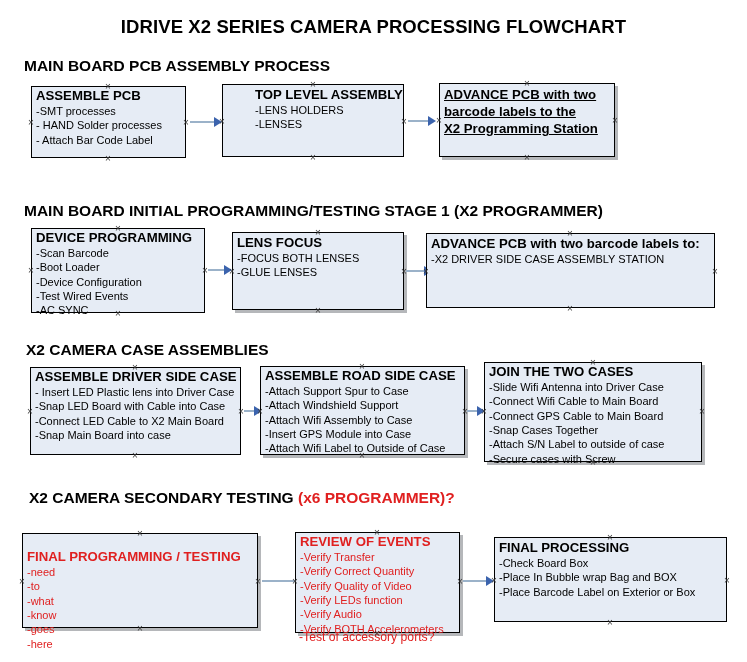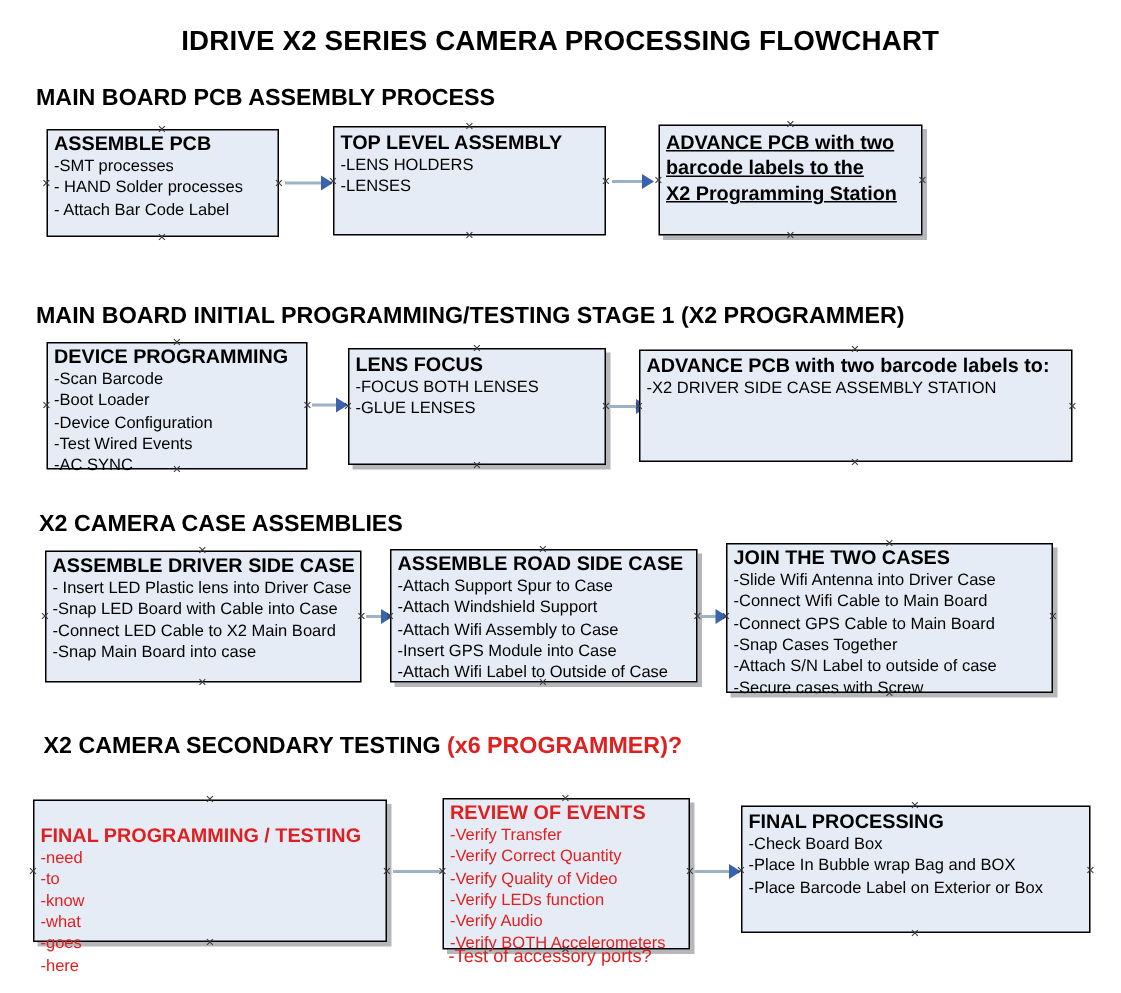--- a/index.html
+++ b/index.html
@@ -137,21 +137,21 @@
   </div>
   <div class="handle" style="left:108px; top:86px;"></div>
   <div class="handle" style="left:108px; top:158px;"></div>
   <div class="handle" style="left:31px; top:122px;"></div>
   <div class="handle" style="left:186px; top:122px;"></div>
 
   <div class="conn" style="left:190px; top:121px; width:28px;"></div>
   <div class="conn-head" style="left:214px; top:117px;"></div>
 
   <div class="node" style="left:222px; top:84px; width:182px; height:73px;">
-    <div class="node-inner" style="top:2px;">
+    <div class="node-inner" style="top:2px;margin-left:28px;">
       <div class="node-title">TOP LEVEL ASSEMBLY</div>
       <div class="node-line">-LENS HOLDERS</div>
       <div class="node-line">-LENSES</div>
     </div>
   </div>
   <div class="handle" style="left:313px; top:84px;"></div>
   <div class="handle" style="left:313px; top:157px;"></div>
   <div class="handle" style="left:222px; top:121px;"></div>
   <div class="handle" style="left:404px; top:121px;"></div>
 
@@ -275,22 +275,22 @@
 
   <div class="section-header" style="left:29px; top:489px;">
     <span>X2 CAMERA SECONDARY TESTING </span><span class="red-suffix">(x6 PROGRAMMER)?</span>
   </div>
 
   <div class="node shadowed" style="left:22px; top:533px; width:236px; height:95px;">
     <div class="node-inner" style="top:15px;">
       <div class="node-title red">FINAL PROGRAMMING / TESTING</div>
       <div class="node-line red">-need</div>
       <div class="node-line red">-to</div>
+      <div class="node-line red">-what</div>
       <div class="node-line red">-know</div>
-      <div class="node-line red">-what</div>
       <div class="node-line red">-goes</div>
       <div class="node-line red">-here</div>
     </div>
   </div>
   <div class="handle" style="left:140px; top:533px;"></div>
   <div class="handle" style="left:140px; top:628px;"></div>
   <div class="handle" style="left:22px; top:581px;"></div>
   <div class="handle" style="left:258px; top:581px;"></div>
 
   <div class="conn" style="left:262px; top:580px; width:40px;"></div>

